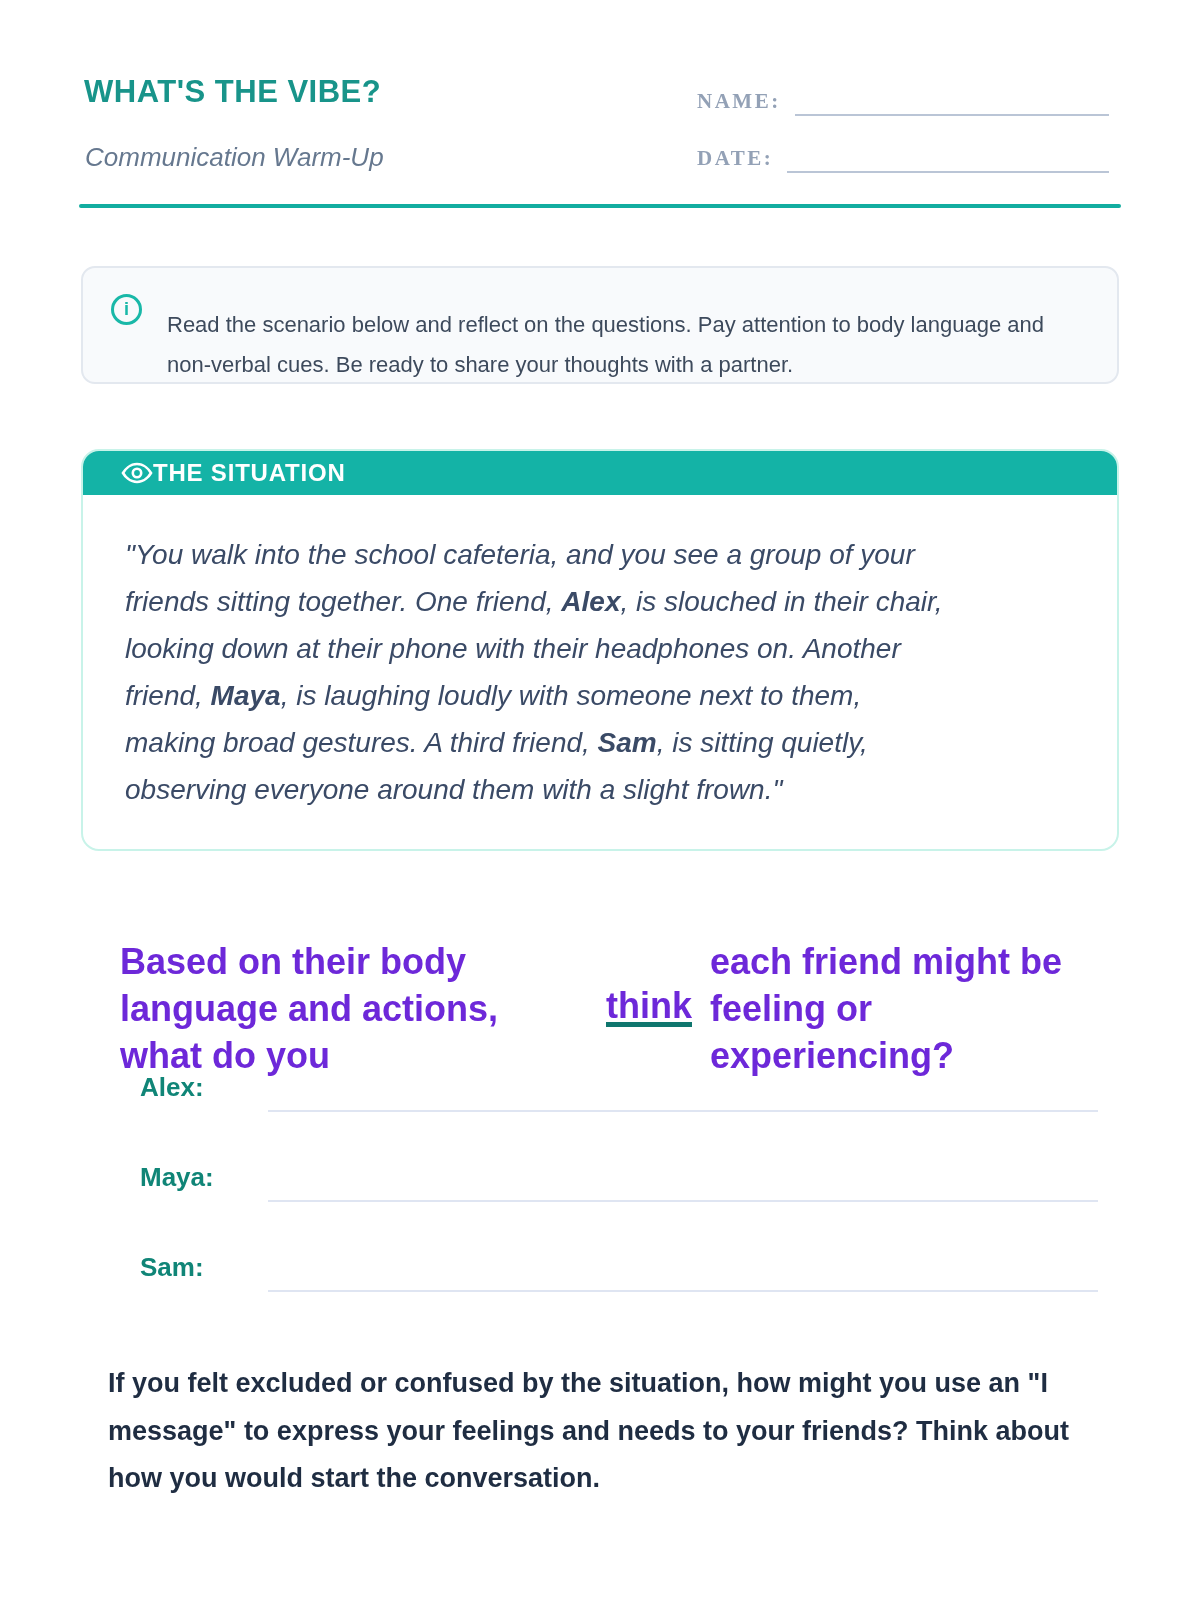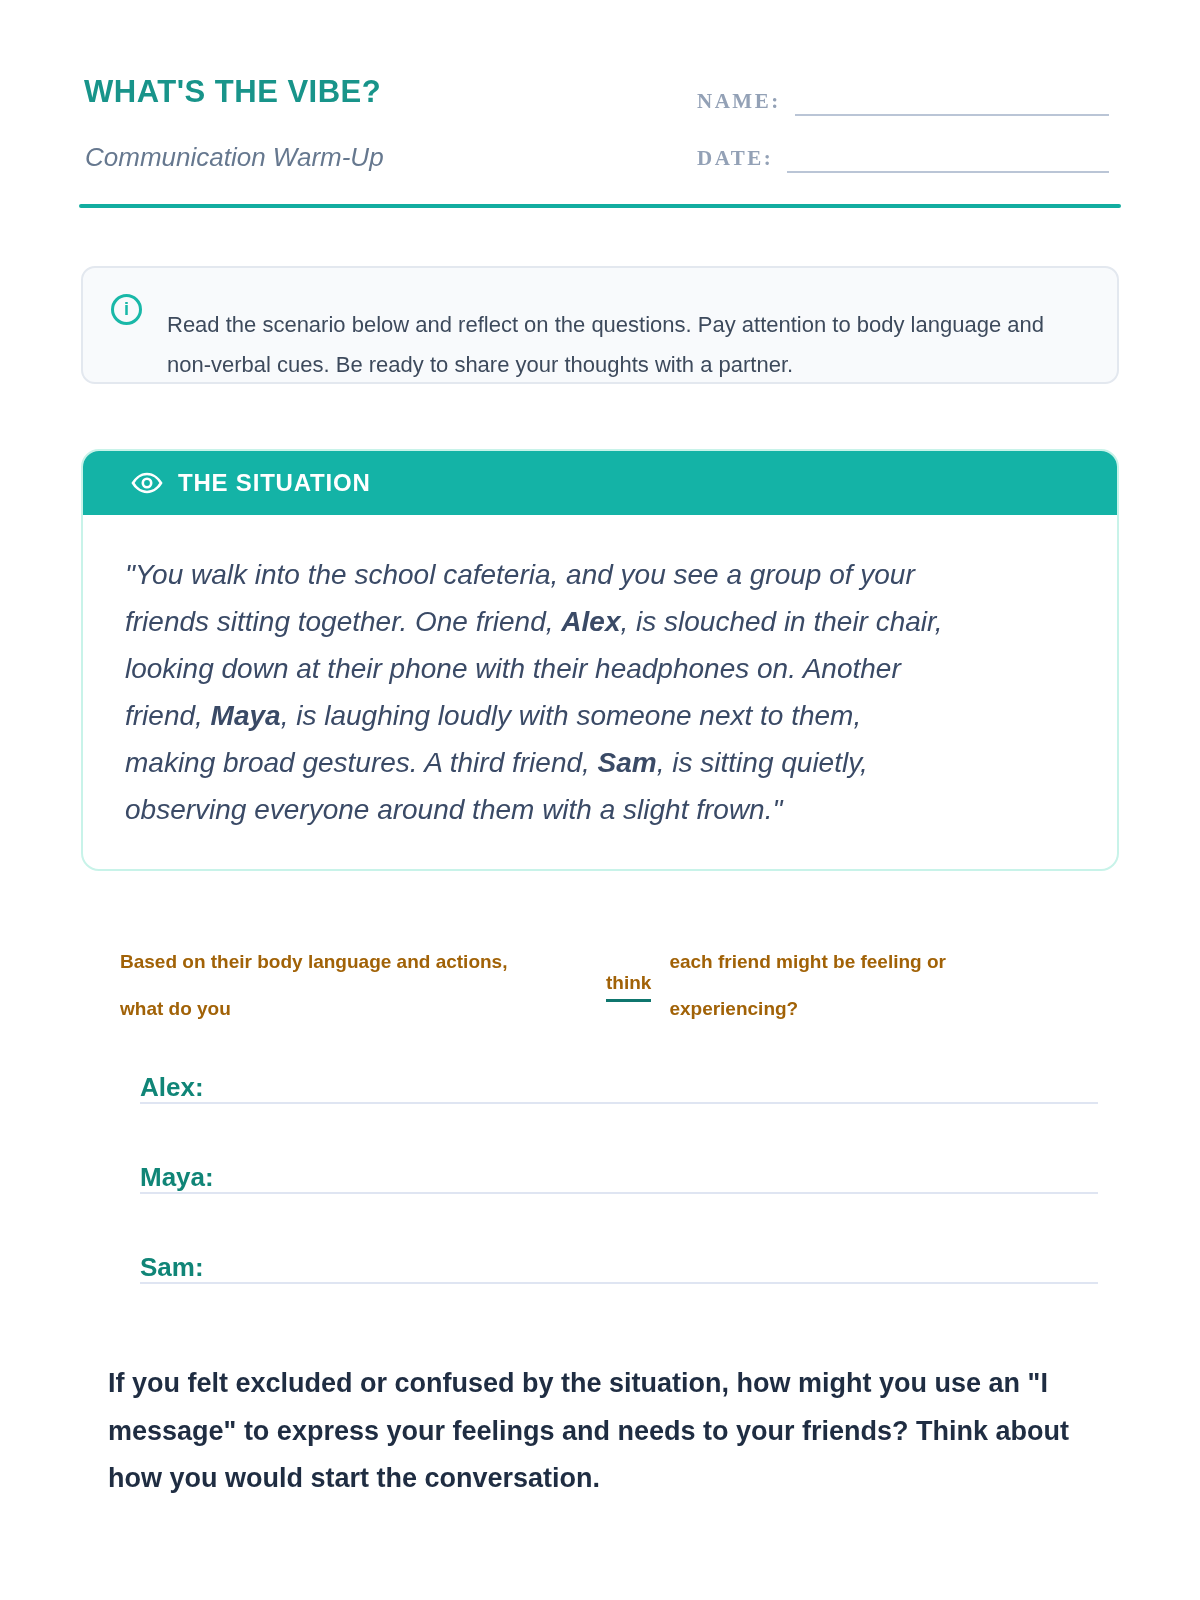--- a/index.html
+++ b/index.html
@@ -96,26 +96,25 @@
     position: absolute;
     left: 81px; top: 449px;
     width: 1038px;
     border: 2px solid #c8f3e9;
     border-radius: 18px;
     overflow: hidden;
     box-sizing: border-box;
     background: #ffffff;
   }
   .situation-header {
-    height: 64px;
+    height: 44px;
     background: #14b3a6;
     display: flex;
     align-items: center;
-    padding-left: 48px;
-    gap: 15px;
+    padding-left: 38px;
   }
   .situation-heading {
     color: #ffffff;
     font-size: 24px;
     font-weight: bold;
     letter-spacing: 0.8px;
   }
   .situation-body {
     padding: 36px 44px 36px 42px;
     font-size: 28px;
@@ -125,44 +124,43 @@
   }
   .situation-body b { font-weight: bold; }
 
   
   .question-row {
     position: absolute;
     left: 120px; top: 938px;
     width: 962px;
     display: flex;
     align-items: center;
-    font-size: 19px;
+    font-size: 36px;
     font-weight: bold;
     line-height: 47px;
-    color: #a16207;
+    color: #6d28d9;
   }
   .q-left  { width: 430px; }
   .q-blank {
     align-self: center;
     margin-left: 56px;
     margin-right: 18px;
-    border-bottom: 3px solid #0f766e;
+    border-bottom: 5px solid #0f766e;
     padding-bottom: 1px;
     line-height: 30px;
     white-space: nowrap;
   }
   .q-right { width: 372px; }
 
   
   .answer-row {
     position: absolute;
     left: 140px;
     width: 958px;
     display: flex;
-    flex-direction: column;
   }
   .answer-row.r0 { top: 1072px; }
   .answer-row.r1 { top: 1162px; }
   .answer-row.r2 { top: 1252px; }
   .answer-label {
     width: 128px;
     font-size: 26px;
     font-weight: bold;
     color: #108577;
     line-height: 30px;

